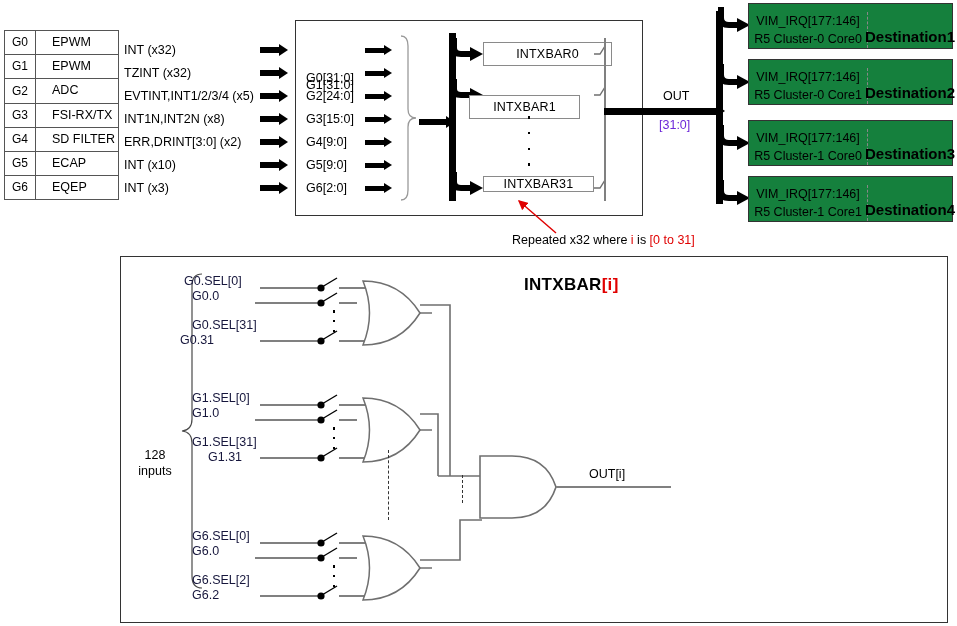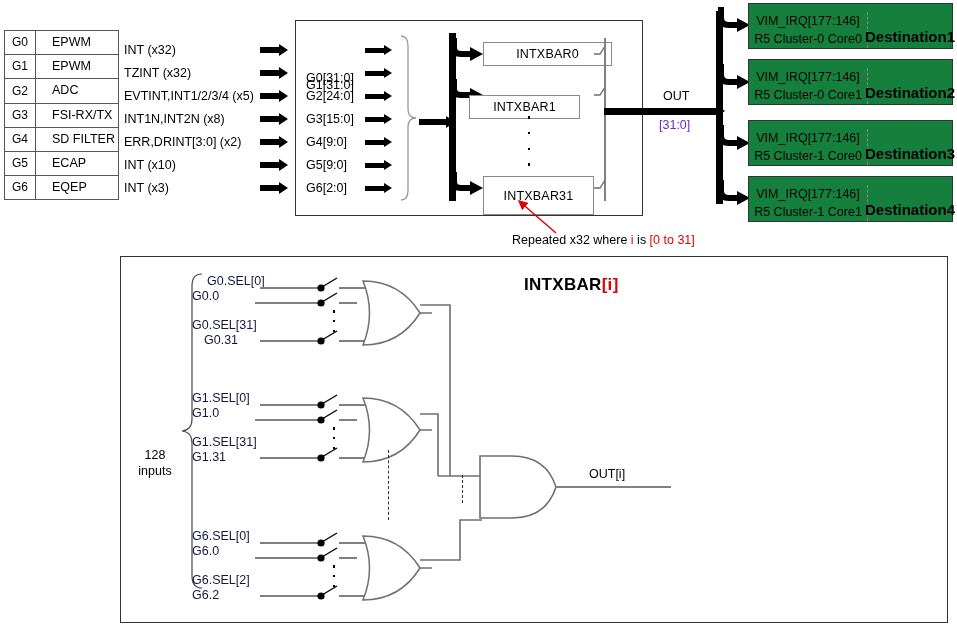--- a/index.html
+++ b/index.html
@@ -293,21 +293,21 @@
         <polygon points="18,9 31,16 18,23" fill="#000"></polygon>
       </svg>
       <svg class="abs" width="34" height="26" style="left: 452px; top: 172px;">
         <path d="M2 0 L2 10 Q2 16 9 16 L20 16" fill="none" stroke="#000" stroke-width="6" stroke-linecap="butt"></path>
         <polygon points="18,9 31,16 18,23" fill="#000"></polygon>
       </svg>
     </div>
 
   <div class="abs xbar-box" style="left:483px; top:42px; width:129px; height:24px;">INTXBAR0</div>
   <div class="abs xbar-box" style="left:469px; top:83px; width:111px; height:24px;margin-top:12px;">INTXBAR1</div>
-  <div class="abs xbar-box" style="left:483px; top:176px; width:111px; height:39px;">INTXBAR31</div>
+  <div class="abs xbar-box" style="left:483px; top:176px; width:111px; height:16px;">INTXBAR31</div>
 
   <div class="abs dot-ellipsis" style="left:527px; top:116px; width:4px; height:50px;">
     <i></i>
       <i></i>
       <i></i>
       <i></i>
   </div>
 
   <div id="xbar-out-stubs">
       <svg class="abs" width="14" height="18" style="left: 594px; top: 42px;">
@@ -411,24 +411,24 @@
 
   <div class="abs inputs-lbl" style="left:128px; top:448px; width:54px;">
     <div>128</div>
     <div>inputs</div>
   </div>
   <svg class="abs" style="left:180px; top:272px;" width="26" height="318">
     <path d="M22 2 Q12 2 12 14 L12 147 Q12 158 2 159 Q12 160 12 171 L12 304 Q12 316 22 316" fill="none" stroke="#4a4a4a" stroke-width="1.2"></path>
   </svg>
 
   <div id="detail-groups">
-      <div class="abs det-lbl" style="left: 207px; top: 274px;">G0.SEL[0]</div>
+      <div class="abs det-lbl" style="left: 184px; top: 274px;">G0.SEL[0]</div>
       <div class="abs det-lbl" style="left: 192px; top: 289px;">G0.0</div>
       <div class="abs det-lbl" style="left: 192px; top: 318px;">G0.SEL[31]</div>
-      <div class="abs det-lbl" style="left: 204px; top: 333px;">G0.31</div>
+      <div class="abs det-lbl" style="left: 180px; top: 333px;">G0.31</div>
       <div class="abs thinline" style="left: 260px; top: 287px; width: 60px; height: 1.6px;"></div>
       <svg class="abs" width="26" height="18" style="left: 316px; top: 276px;">
         <circle cx="5" cy="12" r="3.6" fill="#000"></circle>
         <line x1="6" y1="11" x2="21" y2="2" stroke="#000" stroke-width="1.4"></line>
       </svg>
       <div class="abs thinline" style="left: 339px; top: 287px; width: 27px; height: 1.6px;"></div>
       <div class="abs thinline" style="left: 255px; top: 302px; width: 65px; height: 1.6px;"></div>
       <svg class="abs" width="26" height="18" style="left: 316px; top: 291px;">
         <circle cx="5" cy="12" r="3.6" fill="#000"></circle>
         <line x1="6" y1="11" x2="21" y2="2" stroke="#000" stroke-width="1.4"></line>
@@ -445,21 +445,21 @@
         <i></i>
         <i></i>
       </div>
       <svg class="abs" width="72" height="70" style="left: 360px; top: 279px;">
         <path d="M3 2 Q16 34 3 66 Q40 66 60 34 Q40 2 3 2 Z" fill="#ffffff" stroke="#6f6f6f" stroke-width="1.5"></path>
         <line x1="60" y1="34" x2="72" y2="34" stroke="#6f6f6f" stroke-width="1.5"></line>
       </svg>
       <div class="abs det-lbl" style="left: 192px; top: 391px;">G1.SEL[0]</div>
       <div class="abs det-lbl" style="left: 192px; top: 406px;">G1.0</div>
       <div class="abs det-lbl" style="left: 192px; top: 435px;">G1.SEL[31]</div>
-      <div class="abs det-lbl" style="left: 192px; top: 450px;">G1.31</div>
+      <div class="abs det-lbl" style="left: 208px; top: 450px;">G1.31</div>
       <div class="abs thinline" style="left: 260px; top: 404px; width: 60px; height: 1.6px;"></div>
       <svg class="abs" width="26" height="18" style="left: 316px; top: 393px;">
         <circle cx="5" cy="12" r="3.6" fill="#000"></circle>
         <line x1="6" y1="11" x2="21" y2="2" stroke="#000" stroke-width="1.4"></line>
       </svg>
       <div class="abs thinline" style="left: 339px; top: 404px; width: 27px; height: 1.6px;"></div>
       <div class="abs thinline" style="left: 255px; top: 419px; width: 65px; height: 1.6px;"></div>
       <svg class="abs" width="26" height="18" style="left: 316px; top: 408px;">
         <circle cx="5" cy="12" r="3.6" fill="#000"></circle>
         <line x1="6" y1="11" x2="21" y2="2" stroke="#000" stroke-width="1.4"></line>

